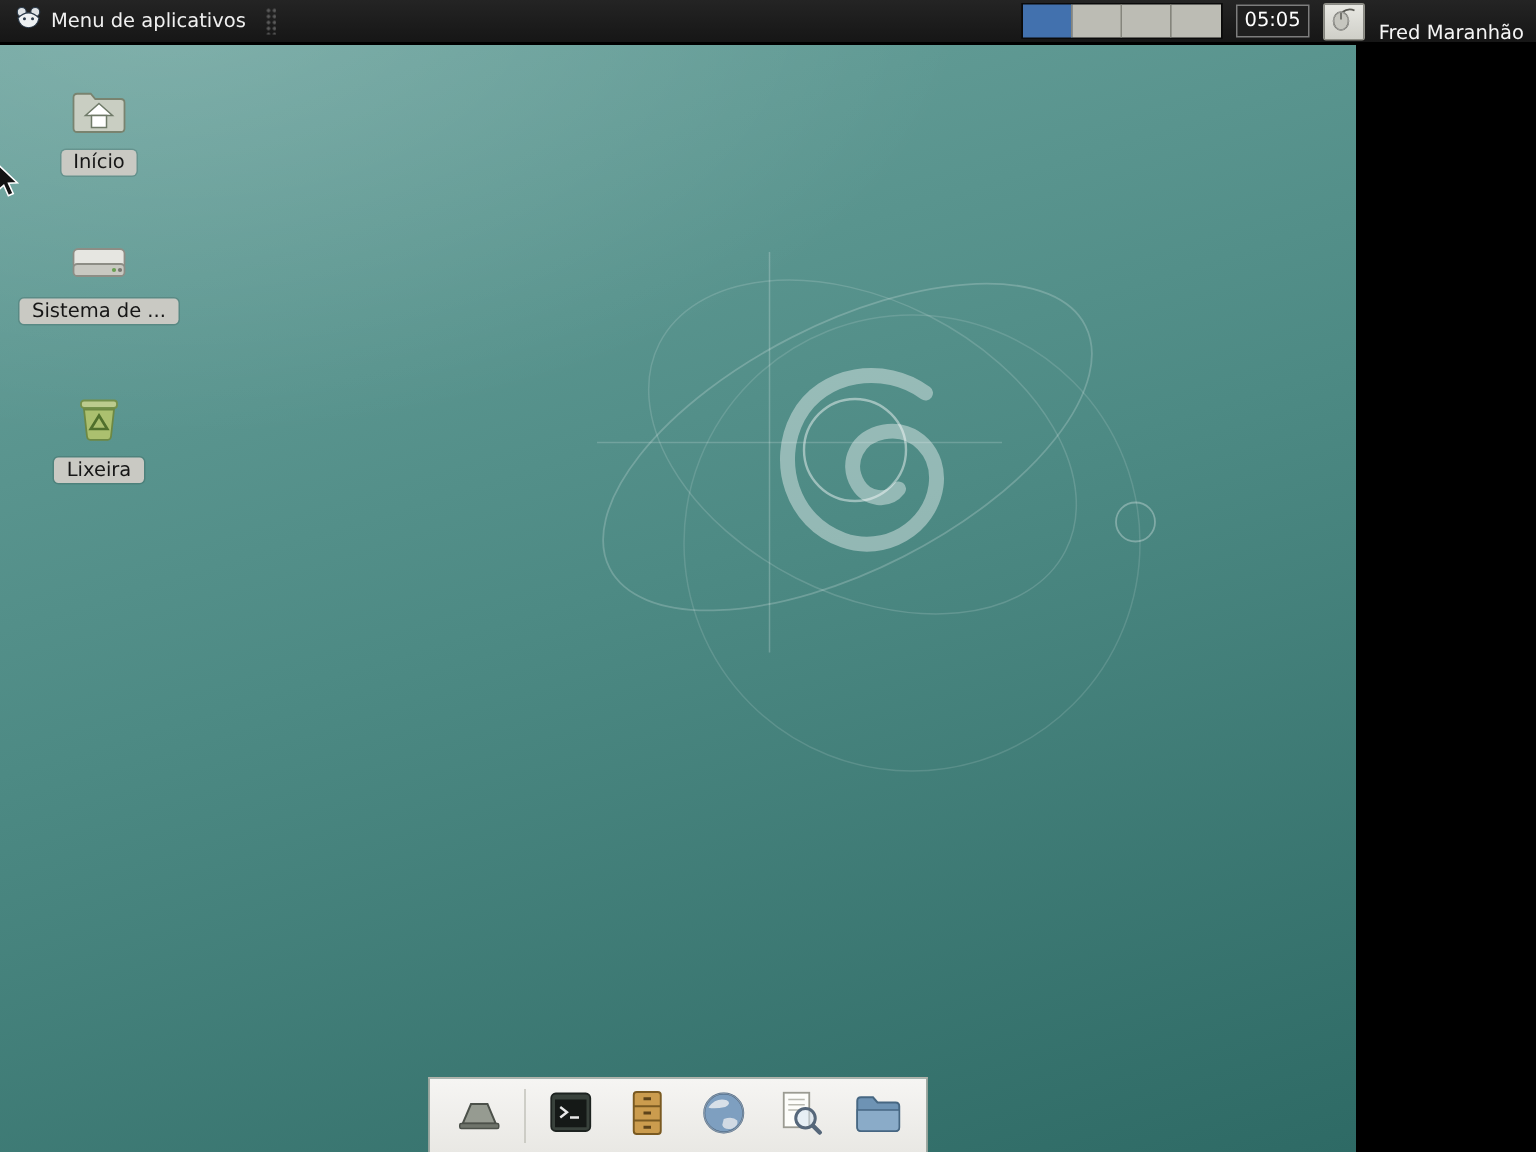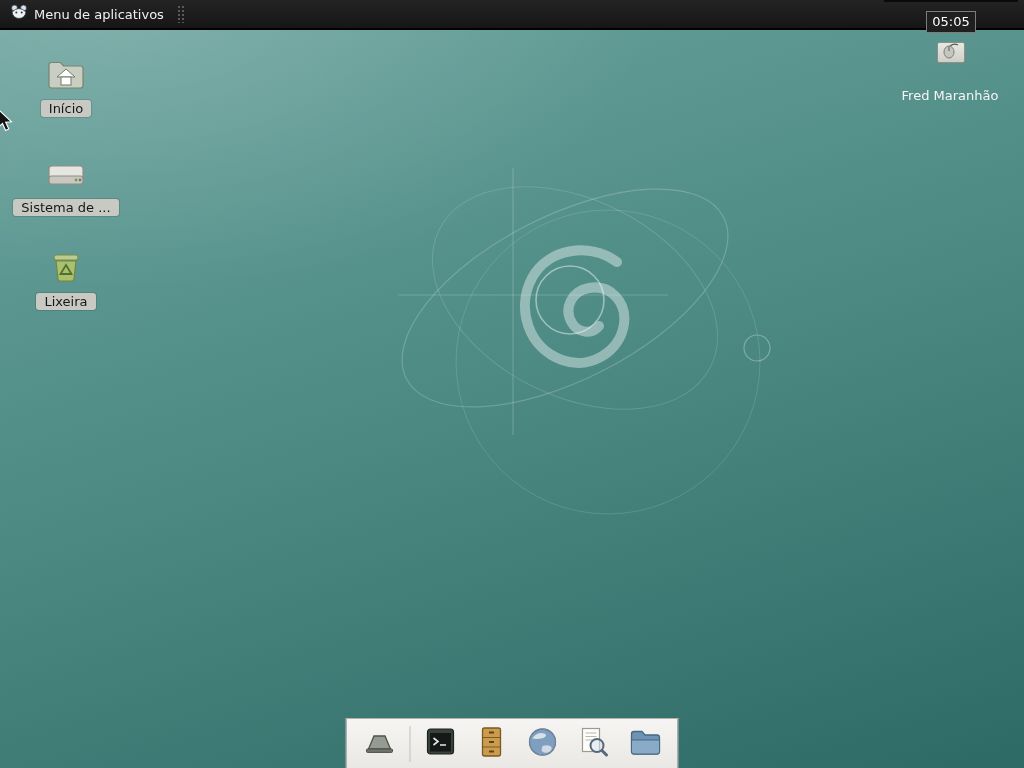--- a/index.html
+++ b/index.html
@@ -12,50 +12,50 @@
            background:linear-gradient(#242424,#161616); color:#f2f2f2;
            display:flex; align-items:center; justify-content:space-between;
            padding:0 6px; z-index:30; }
   .panel-left { display:flex; align-items:center; gap:7px; height:100%; }
   .app-menu { display:flex; align-items:center; gap:6px; padding:2px 4px;
               border-radius:2px; cursor:pointer; }
   .app-menu-label { font-size:13px; color:#f0f0f0; }
   .panel-grip { width:7px; height:18px; margin-left:2px;
                 background-image:radial-gradient(circle,#5a5a5a 1px,transparent 1.2px);
                 background-size:4px 4px; }
-  .panel-right { display:flex; align-items:center; gap:9px; height:100%;flex-direction:column; }
+  .panel-right { display:flex; align-items:center; gap:9px; height:100%; }
   .pager { display:flex; height:24px; border:1px solid #0a0a0a; background:#0a0a0a; }
   .ws-cell { width:33px; height:100%; background:#bcbcb4; border-right:1px solid #85857c; }
   .ws-cell:last-child { border-right:none; }
   .ws-cell.active { background:#4271ae; }
   .clock { font-size:13px; color:#ffffff; padding:2px 5px; border:1px solid #7d7d7d;
            background:#1f1f1f; line-height:16px; }
   .tray-btn { width:28px; height:25px; background:linear-gradient(#e8e8e3,#cfcfc8);
               border:1px solid #8f8f87; border-radius:2px; display:flex;
               align-items:center; justify-content:center; cursor:pointer; }
   .username { font-size:13px; color:#f5f5f5; padding-right:2px;margin-top:16px; }
 
   
-  .desktop { position:absolute; top:30px; left:0; width:1024px; height:738px;
+  .desktop { position:absolute; top:30px; left:0; width:904px; height:738px;
              overflow:hidden;
              background:
                radial-gradient(ellipse 900px 500px at 12% -5%, rgba(255,255,255,0.16), transparent 60%),
                linear-gradient(163deg, #6ba39d 0%, #4d8a84 48%, #2e6a65 100%); }
   .watermark { position:absolute; top:0; left:0; pointer-events:none; }
 
   
   .desk-icon { position:absolute; width:96px; display:flex; flex-direction:column;
                align-items:center; gap:5px; cursor:pointer; }
   .desk-icon .icon-img { display:block; }
   .desk-icon .label { font-size:13px; color:#161616; background:#c9c9c3;
                       padding:1px 8px; border-radius:3px; white-space:nowrap;
                       box-shadow:0 0 0 1px rgba(0,0,0,0.12); }
   #icon-home    { left:18px; top:28px; }
   #icon-system  { left:18px; top:130px;align-items:center; }
-  #icon-trash   { left:18px; top:220px; }
+  #icon-trash   { left:18px; top:232px; }
 
   
   .dock { position:absolute; left:50%; transform:translateX(-50%); bottom:0;
           height:50px; background:linear-gradient(#f6f5f3,#e9e8e4);
           border:1px solid #b3b3ab; border-bottom:none;
           display:flex; align-items:center; padding:4px 10px; gap:5px; z-index:20; }
   .dock-btn { width:46px; height:42px; background:transparent; border:none;
               border-radius:3px; display:flex; align-items:center;
               justify-content:center; cursor:pointer; }
   .dock-sep { width:1px; height:36px; background:#c2c2ba; margin:0 2px; }

